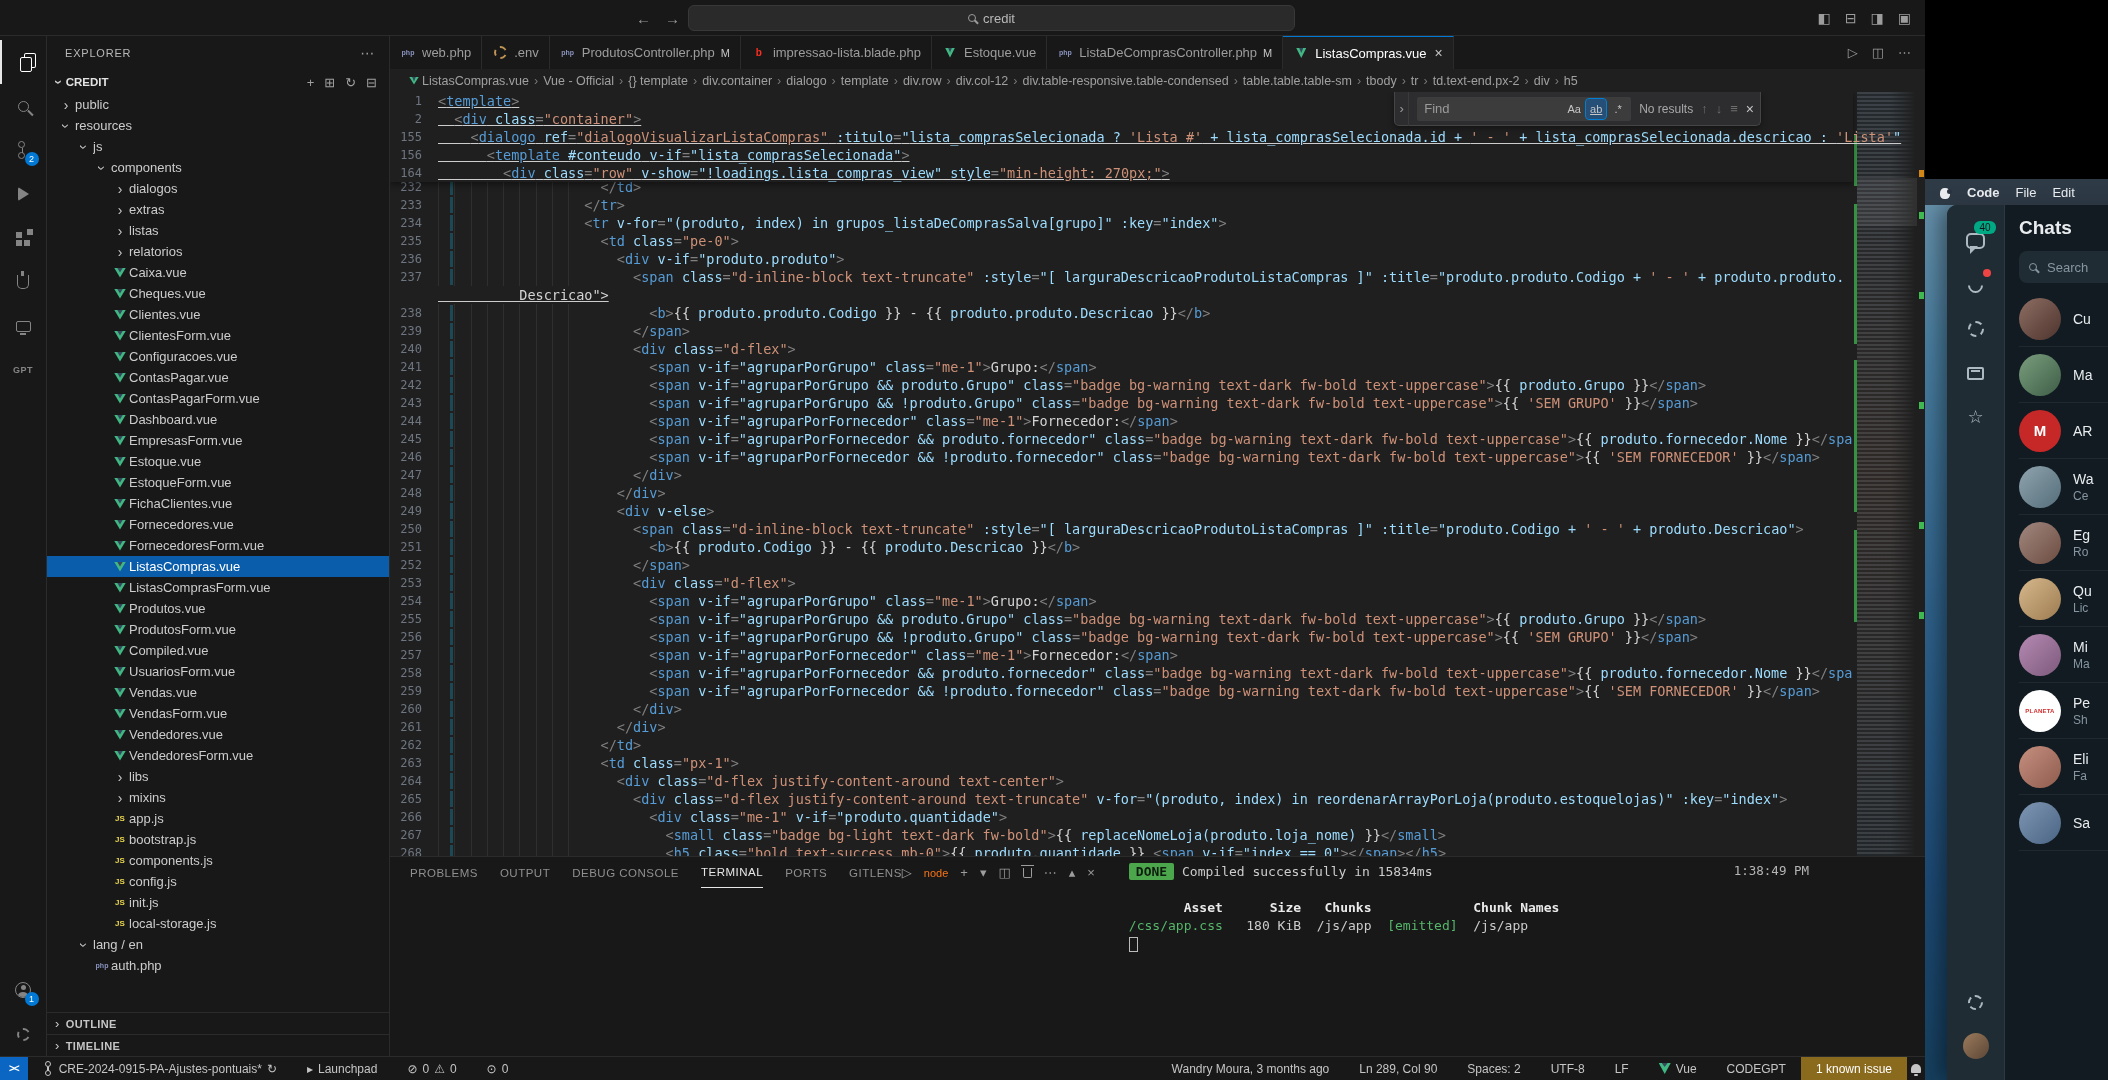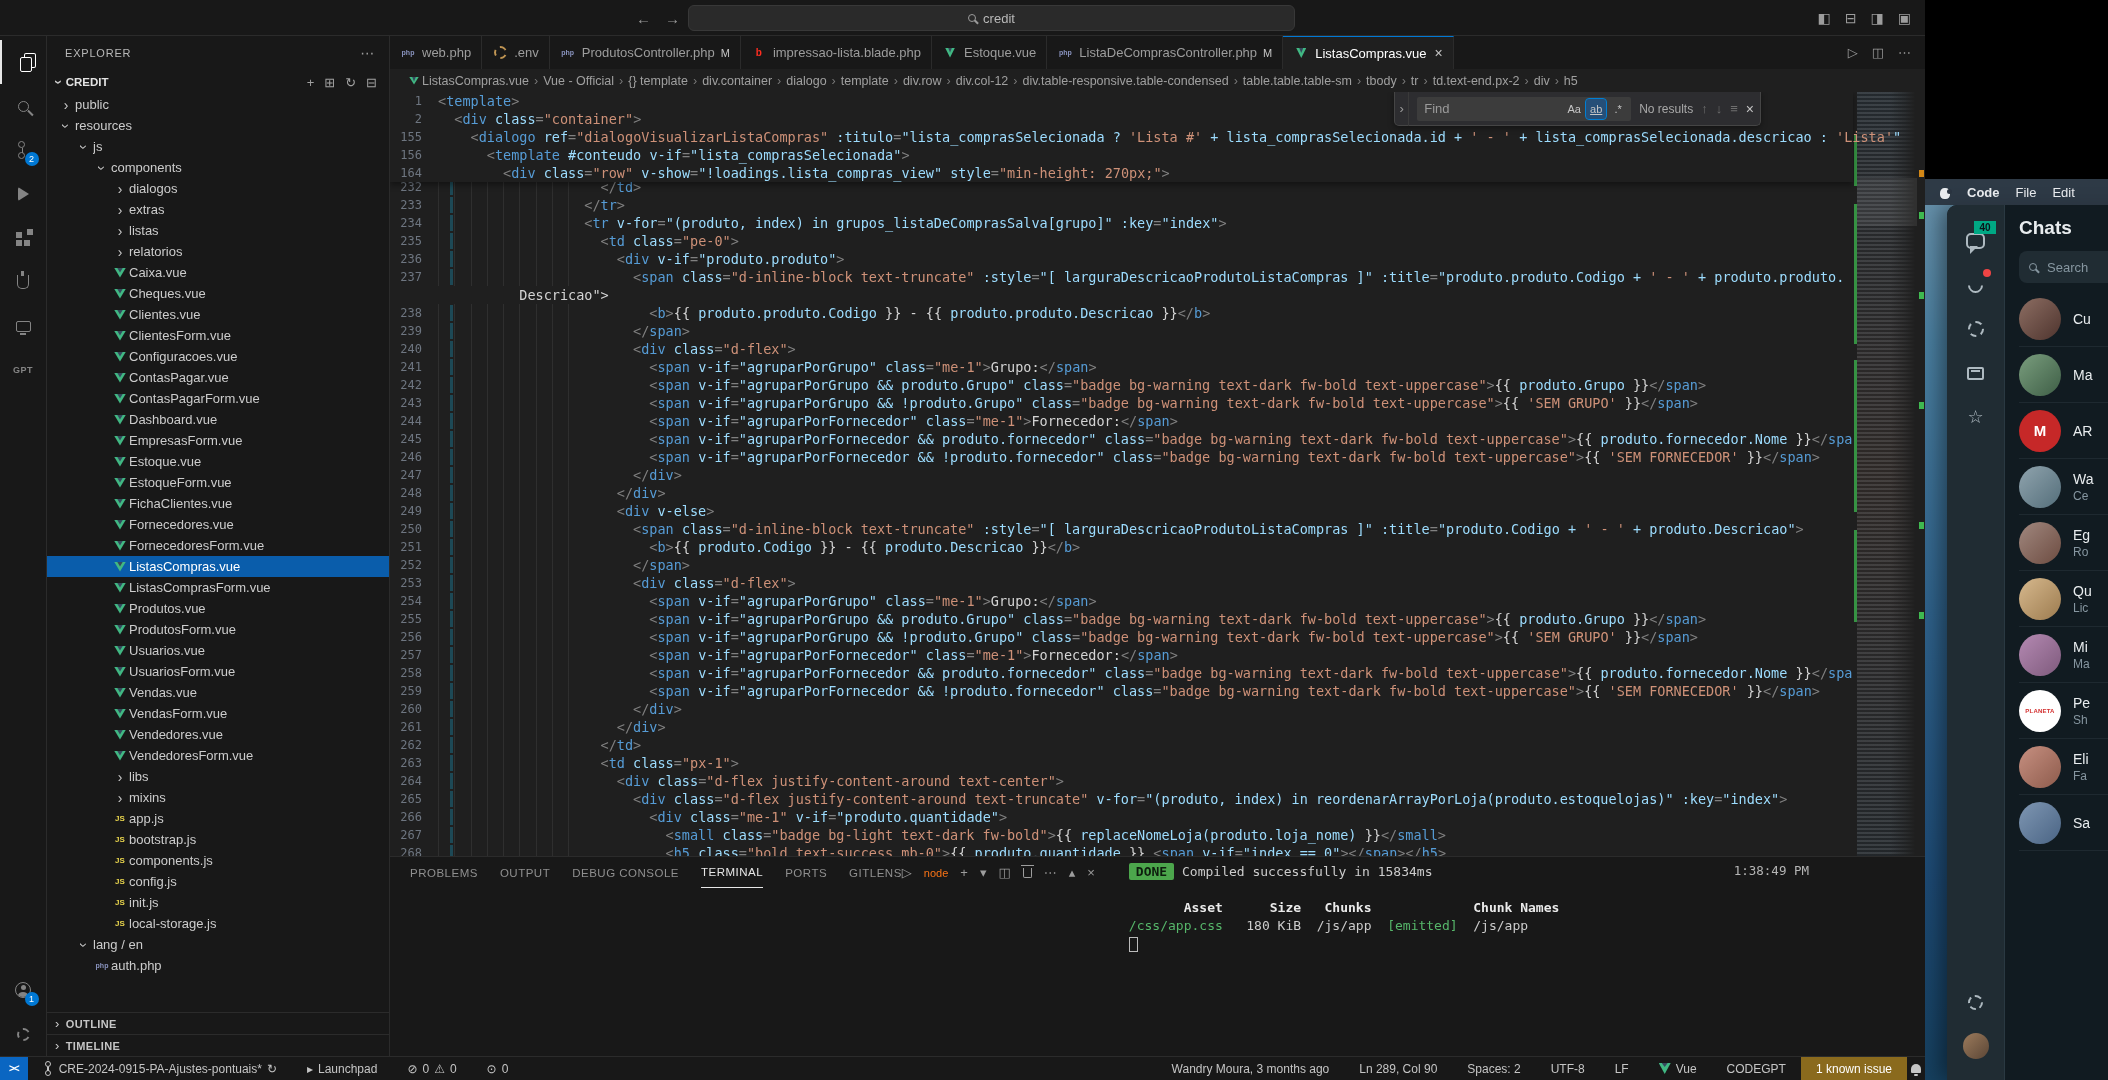--- a/index.html
+++ b/index.html
@@ -84,21 +84,21 @@
   .crumb{display:flex;align-items:center;}
   .crumb .pre{width:16px;height:14px;}
   .crumb:not(:last-child)::after{content:"›";margin:0 5px;color:#7a7a7a;}
 
   .editor{position:relative;flex:1;background:#1f1f1f;overflow:hidden;min-height:0;}
   .code-scroll{position:absolute;top:0;left:0;right:72px;bottom:0;overflow:hidden;padding-top:86px;}
   .sticky{position:absolute;top:0;left:0;right:72px;z-index:5;background:#1f1f1f;box-shadow:0 3px 6px rgba(0,0,0,.4);}
   .crow{display:flex;height:18px;line-height:18px;font-family:"DejaVu Sans Mono",monospace;font-size:13.5px;position:relative;}
   .ln{flex:0 0 48px;text-align:right;padding-right:16px;color:#6e7681;font-size:12px;}
   .lc{white-space:pre;background-image:repeating-linear-gradient(to right,rgba(255,255,255,.07) 0 1px,transparent 1px 16.26px);background-size:131px 100%;background-repeat:no-repeat;}
-  .sticky .lc,.crow.wrap .lc{background:none;}
+  .sticky .lc,.crow.wrap .lc{background:none;text-decoration:underline;}
   .code-scroll .crow::before{content:"";position:absolute;left:60px;top:1px;bottom:1px;width:3px;background:rgba(27,107,132,.55);}
   .code-scroll .crow.wrap::before{background:transparent;}
   .c-pu{color:#808080;} .c-tg{color:#569cd6;} .c-at{color:#9cdcfe;} .c-st{color:#ce9178;} .c-tx{color:#d4d4d4;} .c-ex{color:#9cdcfe;}
 
   .minimap{position:absolute;top:0;right:8px;width:60px;bottom:0;background:repeating-linear-gradient(to bottom,rgba(190,195,200,.16) 0 2px,transparent 2px 4px);}
   .minimap::before{content:"";position:absolute;inset:0;background:linear-gradient(to bottom,rgba(86,156,214,.08),rgba(206,145,120,.08) 50%,rgba(86,156,214,.06));}
   .minimap::after{content:"";position:absolute;inset:0;background:linear-gradient(to right,transparent 0 55%,rgba(31,31,31,.55) 80%,#1f1f1f 97%);}
   .mm-slider{position:absolute;left:0;right:0;top:86px;height:48px;background:rgba(160,160,160,.13);z-index:2;}
   .mm-diff{position:absolute;left:-3px;width:3px;background:rgba(63,185,80,.75);z-index:2;}
   .ovruler{position:absolute;right:0;top:0;bottom:0;width:7px;}
@@ -157,21 +157,21 @@
   .wallpaper::before{content:"";position:absolute;left:10%;top:4%;width:80%;height:18%;background:radial-gradient(closest-side,rgba(255,255,255,.25),transparent);}
   .mac-menubar{position:absolute;left:0;top:0;right:0;height:26px;background:rgba(38,46,56,.88);display:flex;align-items:center;gap:16px;padding-left:14px;color:#e8eaed;font-size:13px;z-index:3;white-space:nowrap;}
   .mac-menubar .bold{font-weight:bold;}
   .apple{width:12px;height:13px;position:relative;display:inline-block;flex:none;}
   .apple::before{content:"";position:absolute;left:1px;right:1px;top:2px;bottom:0;background:#e8eaed;border-radius:45% 45% 42% 42%;}
   .apple::after{content:"";position:absolute;top:3px;right:-1px;width:5px;height:5px;border-radius:50%;background:#2a3440;}
   .chatwin{position:absolute;left:22px;top:26px;width:420px;height:875px;background:#111b21;border-radius:10px 10px 0 0;box-shadow:-6px 0 22px rgba(0,0,0,.45);display:flex;z-index:2;overflow:hidden;}
   .rail{width:58px;background:#202c33;display:flex;flex-direction:column;align-items:center;padding:14px 0 12px;gap:0;border-right:1px solid #2a3942;}
   .rail-item{height:44px;display:flex;align-items:center;justify-content:center;position:relative;width:58px;}
   .rail-item.push{margin-top:auto;}
-  .b-green{position:absolute;top:2px;right:9px;background:#00a884;color:#0b141a;font-size:10px;font-weight:bold;border-radius:0;padding:1px 5px;}
+  .b-green{position:absolute;top:2px;right:9px;background:#00a884;color:#0b141a;font-size:10px;font-weight:normal;border-radius:6px;padding:1px 5px;}
   .b-dot{position:absolute;top:6px;right:14px;width:8px;height:8px;background:#ef4444;border-radius:50%;overflow:hidden;color:transparent;padding:0;}
   .w-chats{width:19px;height:16px;border:2px solid #aebac1;border-radius:5px;position:relative;}
   .w-chats::after{content:"";position:absolute;left:2px;bottom:-7px;border:4px solid transparent;border-top-color:#aebac1;border-left-color:#aebac1;}
   .w-calls{width:15px;height:15px;border:2.5px solid transparent;border-left-color:#aebac1;border-bottom-color:#aebac1;border-radius:50%;transform:rotate(-45deg);}
   .w-status{width:16px;height:16px;border:2px dashed #aebac1;border-radius:50%;}
   .w-archive{width:17px;height:13px;border:2px solid #aebac1;border-radius:2px;position:relative;}
   .w-archive::before{content:"";position:absolute;left:2px;right:2px;top:1px;height:2px;background:#aebac1;}
   .w-star::before{content:"☆";color:#aebac1;font-size:18px;}
   .w-settings{width:15px;height:15px;border:2px dashed #aebac1;border-radius:50%;}
   .w-profile{width:26px;height:26px;border-radius:50%;background:linear-gradient(135deg,#9c7b5c,#5b4636);}
@@ -400,21 +400,21 @@
               <span class="lbl">Produtos.vue</span>
             </div>
 
             <div class="row-item i3">
               <span class="pre icon-vue"></span>
               <span class="lbl">ProdutosForm.vue</span>
             </div>
 
             <div class="row-item i3">
               <span class="pre icon-vue"></span>
-              <span class="lbl">Usuarios.vue</span>
+              <span class="lbl">Compiled.vue</span>
             </div>
 
             <div class="row-item i3">
               <span class="pre icon-vue"></span>
               <span class="lbl">UsuariosForm.vue</span>
             </div>
 
             <div class="row-item i3">
               <span class="pre icon-vue"></span>
               <span class="lbl">Vendas.vue</span>

